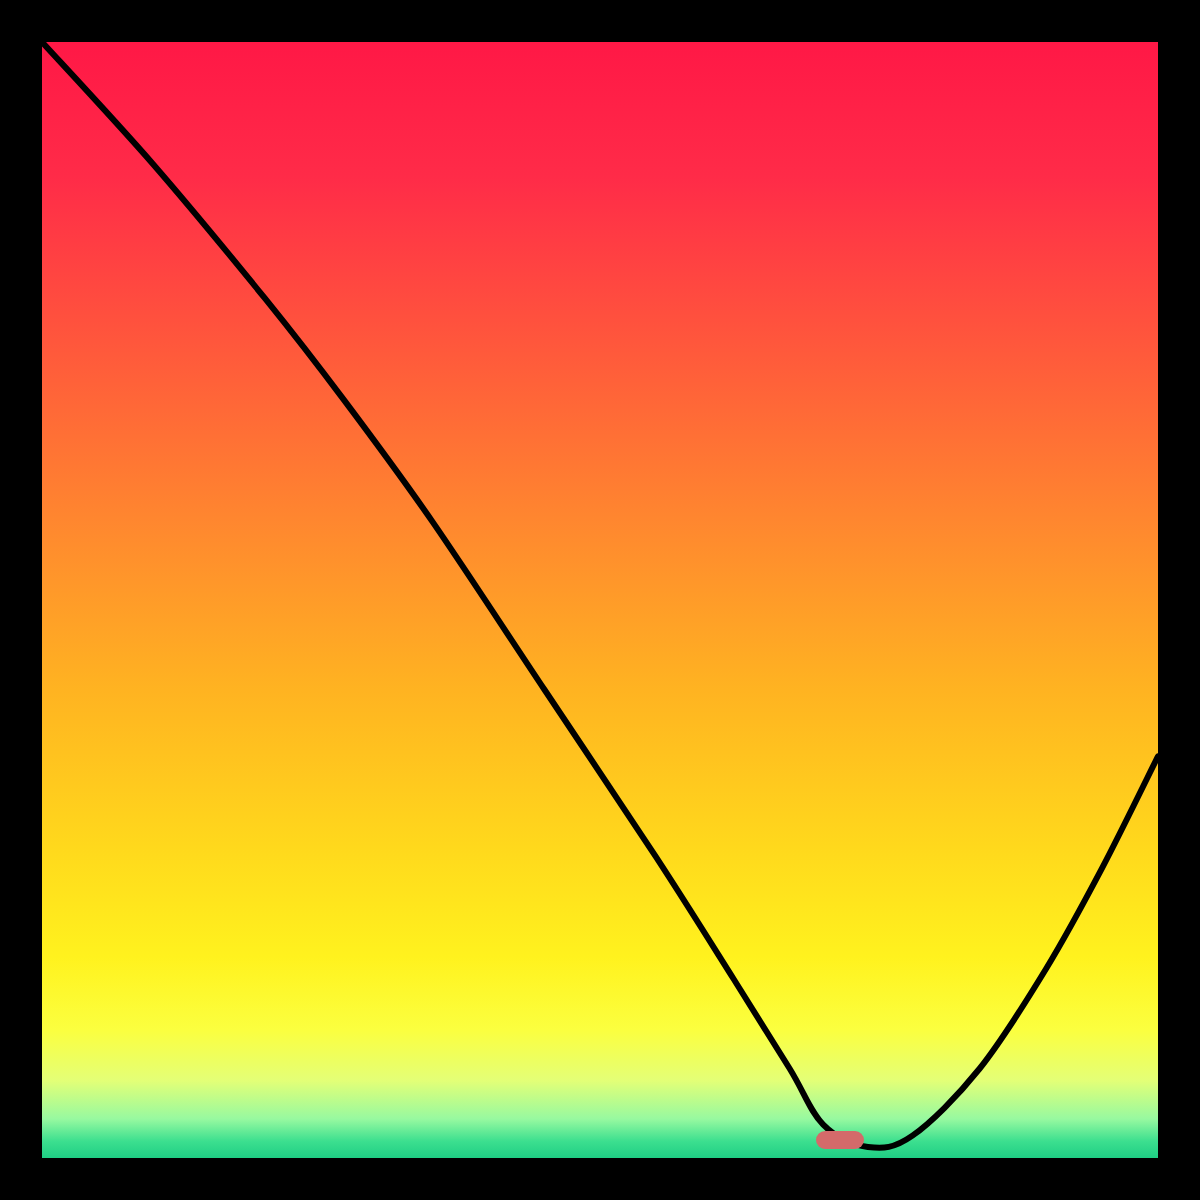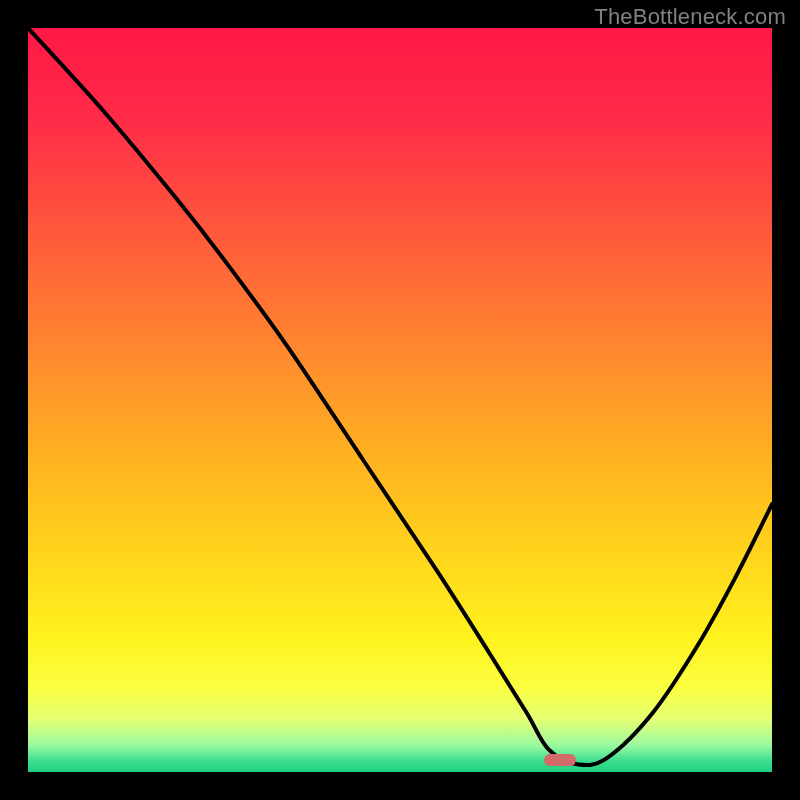--- a/index.html
+++ b/index.html
@@ -48,21 +48,20 @@
     position: absolute;
     z-index: 3;
     border-radius: 6px;
   }
 </style>
 </head>
 <body>
 
 <div class="frame">
 
-  <div class="watermark">TheBottleneck.com</div>
 
   <div class="plot-area">
 
     <svg class="gradient" viewBox="0 0 744 744" preserveAspectRatio="none">
       <defs>
         <linearGradient id="bg-grad" x1="0" y1="0" x2="0" y2="1">
             <stop offset="0.00%" stop-color="#ff1846"></stop>
             <stop offset="12.00%" stop-color="#ff2b48"></stop>
             <stop offset="28.00%" stop-color="#ff5a3b"></stop>
             <stop offset="44.00%" stop-color="#ff8a2e"></stop>

